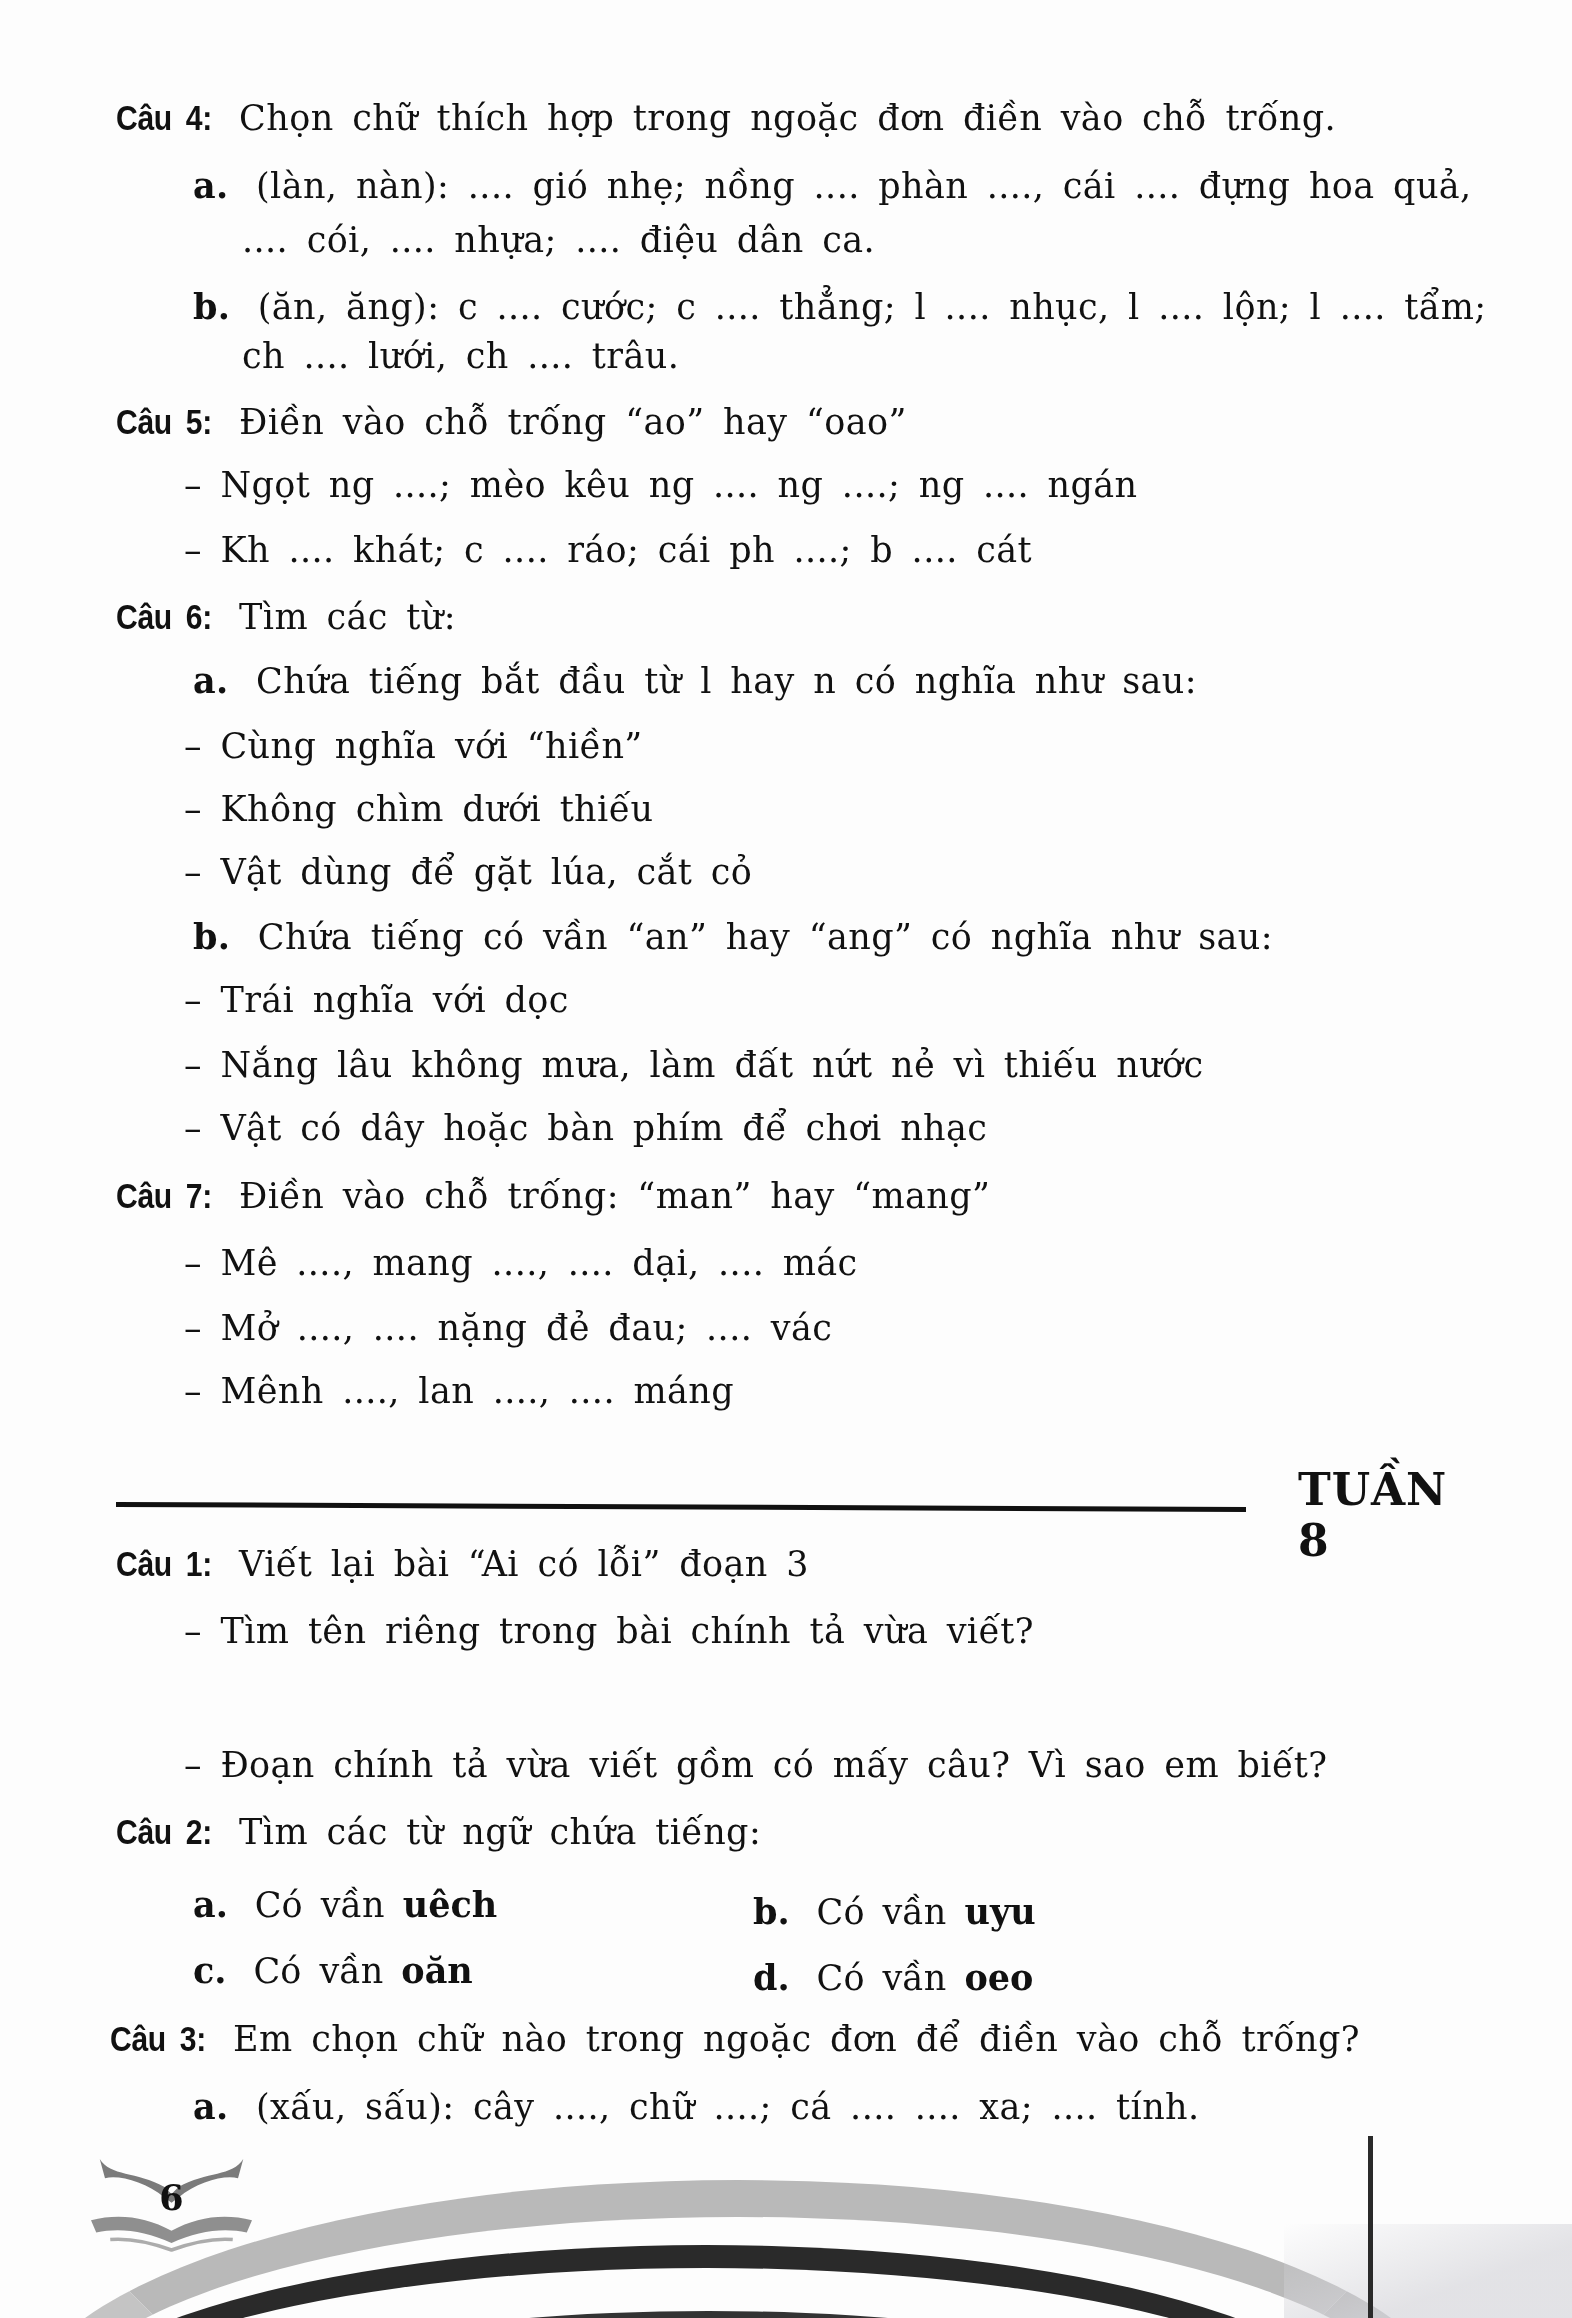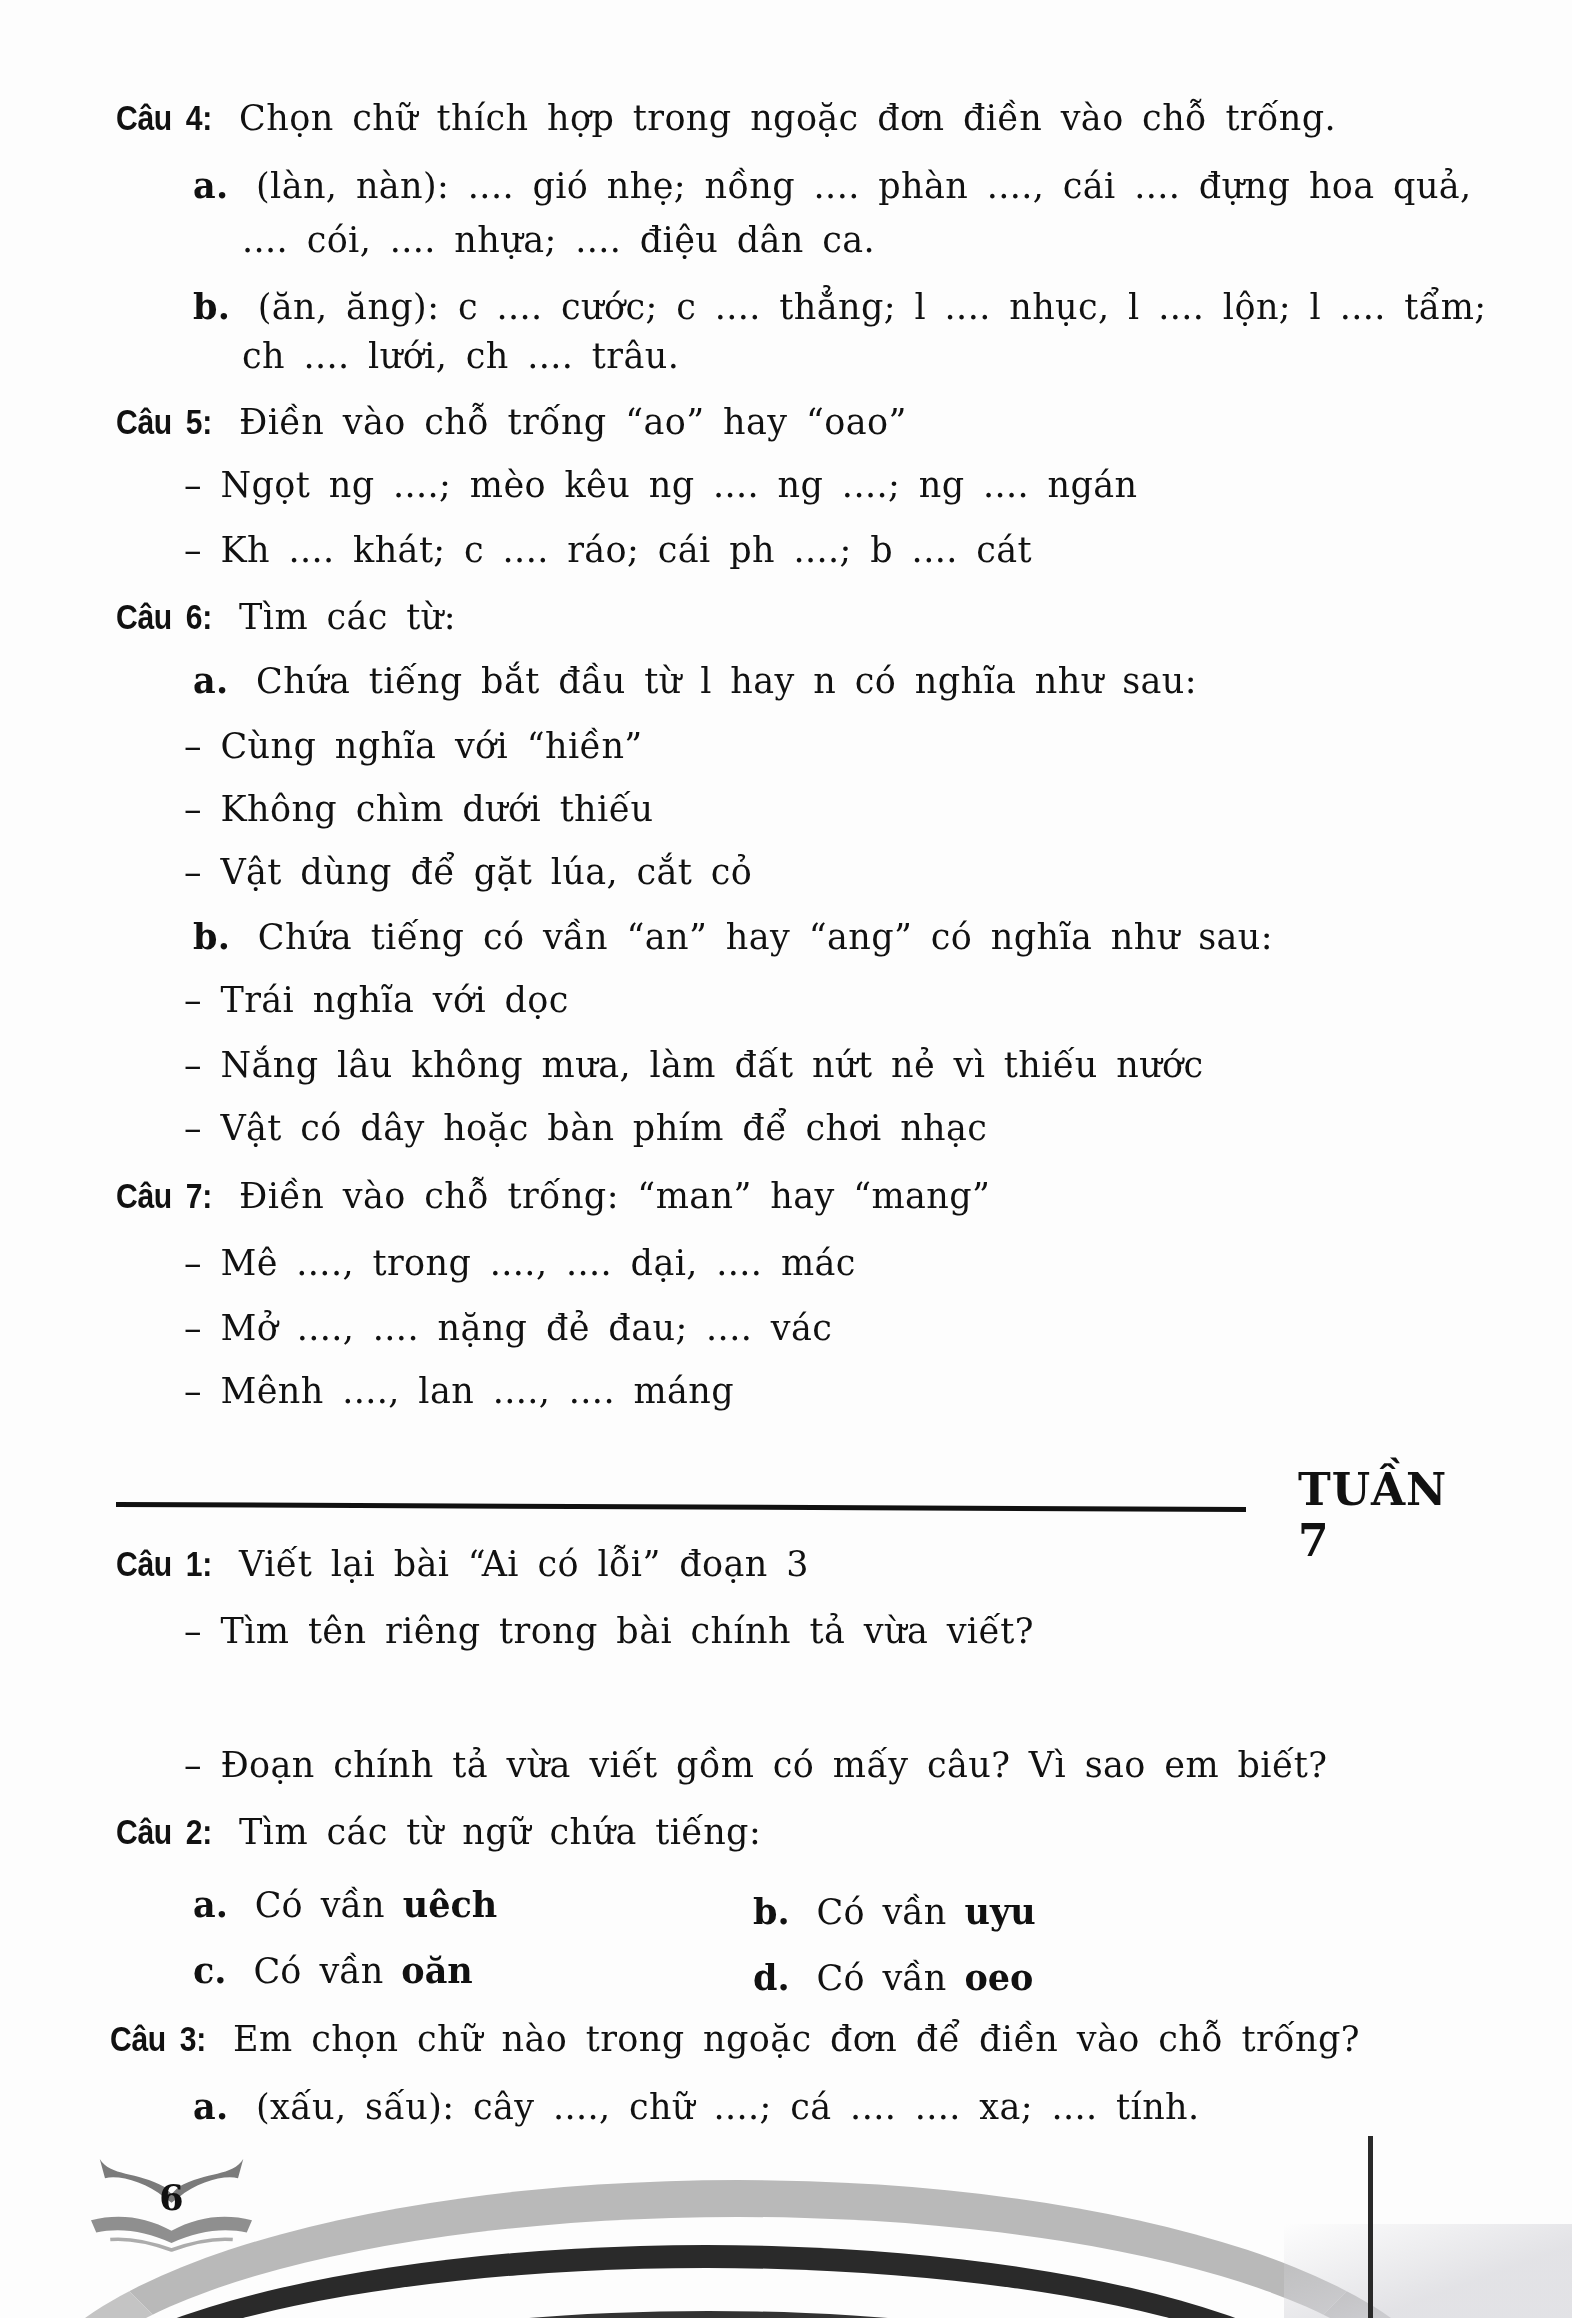--- a/index.html
+++ b/index.html
@@ -206,31 +206,31 @@
   </div>
   <div class="line" style="left:184px; top:1105px;">
     <span>– Vật có dây hoặc bàn phím để chơi nhạc</span>
   </div>
 
   <div class="line" style="left:116px; top:1173px;">
     <span class="q-label">Câu 7:</span>
     <span class="q-text">Điền vào chỗ trống: “man” hay “mang”</span>
   </div>
   <div class="line" style="left:184px; top:1240px;">
-    <span>– Mê ...., trong ...., .... dại, .... mác</span>
+    <span>– Mê ...., mang ...., .... dại, .... mác</span>
   </div>
   <div class="line" style="left:184px; top:1305px;">
     <span>– Mở ...., .... nặng đẻ đau; .... vác</span>
   </div>
   <div class="line" style="left:184px; top:1368px;">
     <span>– Mênh ...., lan ...., .... máng</span>
   </div>
 
   <div class="week-rule"></div>
-  <div class="week-title">TUẦN 7</div>
+  <div class="week-title">TUẦN 8</div>
 
   <div class="line" style="left:116px; top:1541px;">
     <span class="q-label">Câu 1:</span>
     <span class="q-text">Viết lại bài “Ai có lỗi” đoạn 3</span>
   </div>
   <div class="line" style="left:184px; top:1608px;">
     <span>– Tìm tên riêng trong bài chính tả vừa viết?</span>
   </div>
   <div class="line" style="left:184px; top:1742px;">
     <span>– Đoạn chính tả vừa viết gồm có mấy câu? Vì sao em biết?</span>

